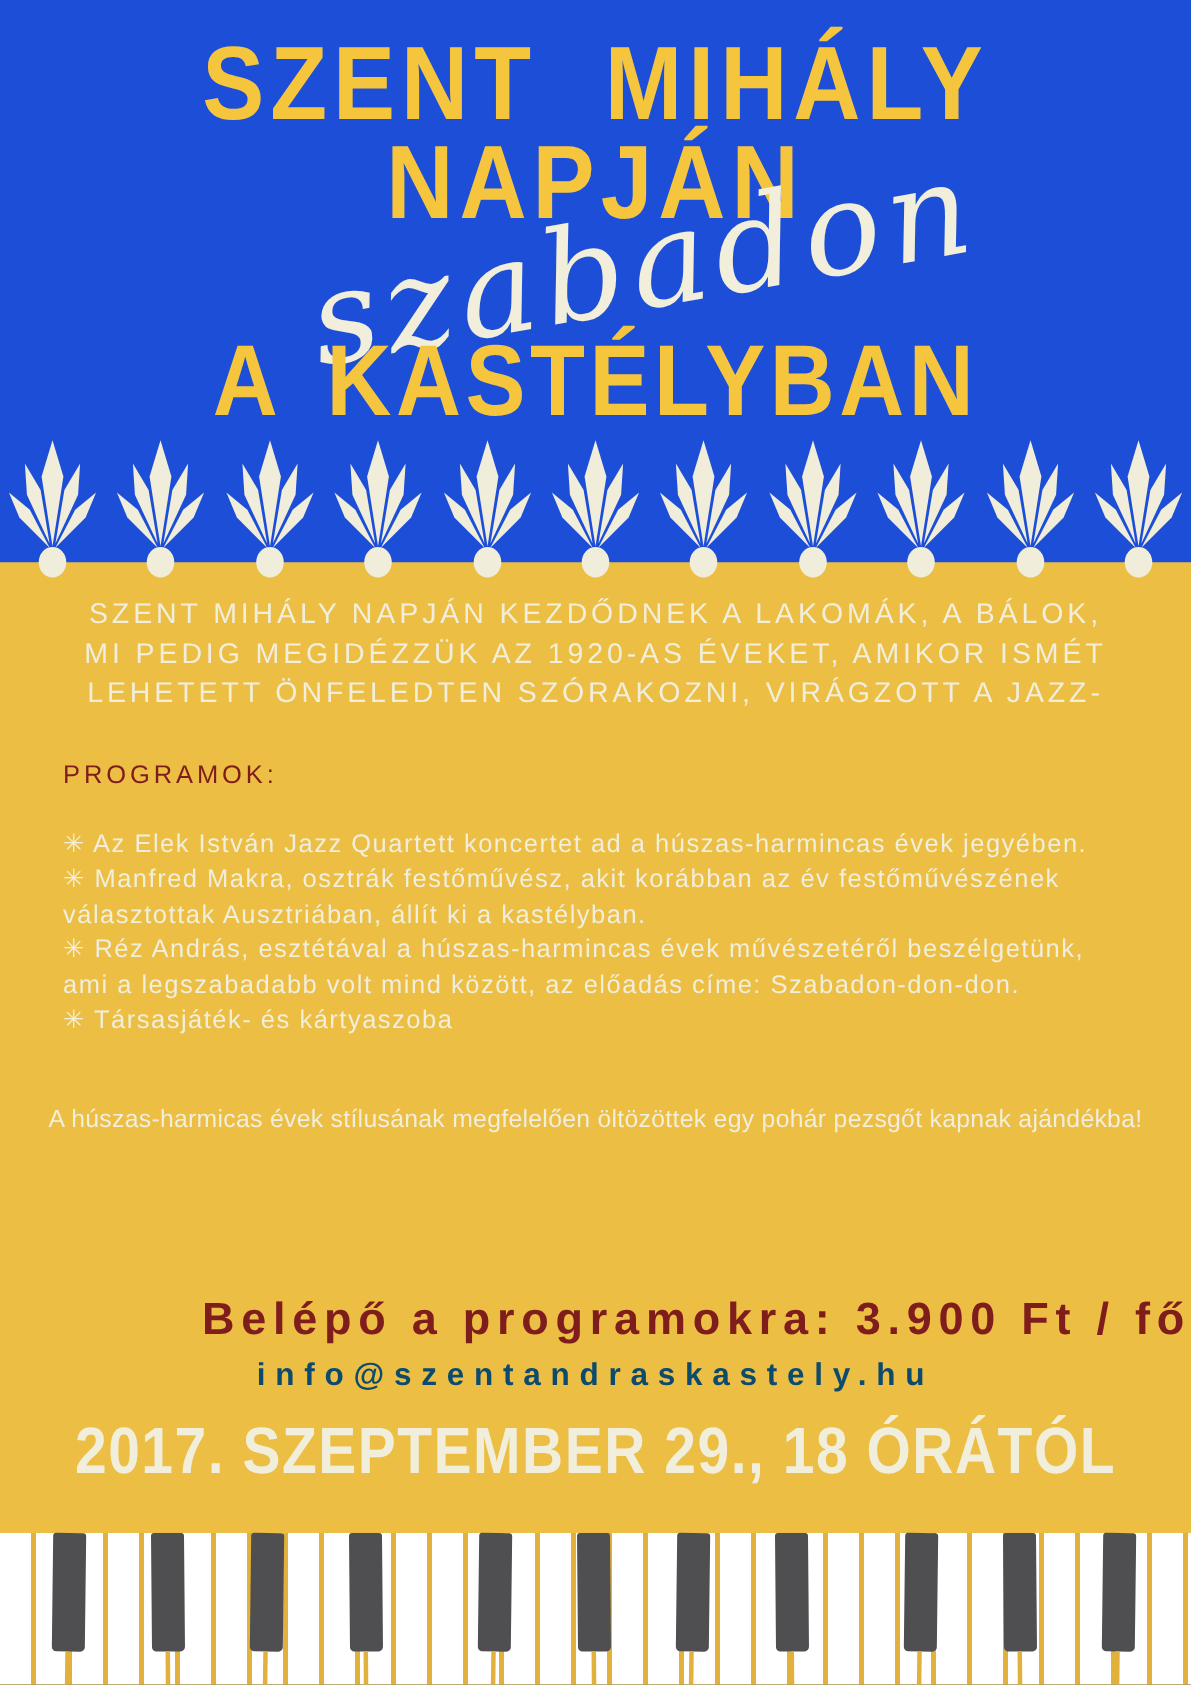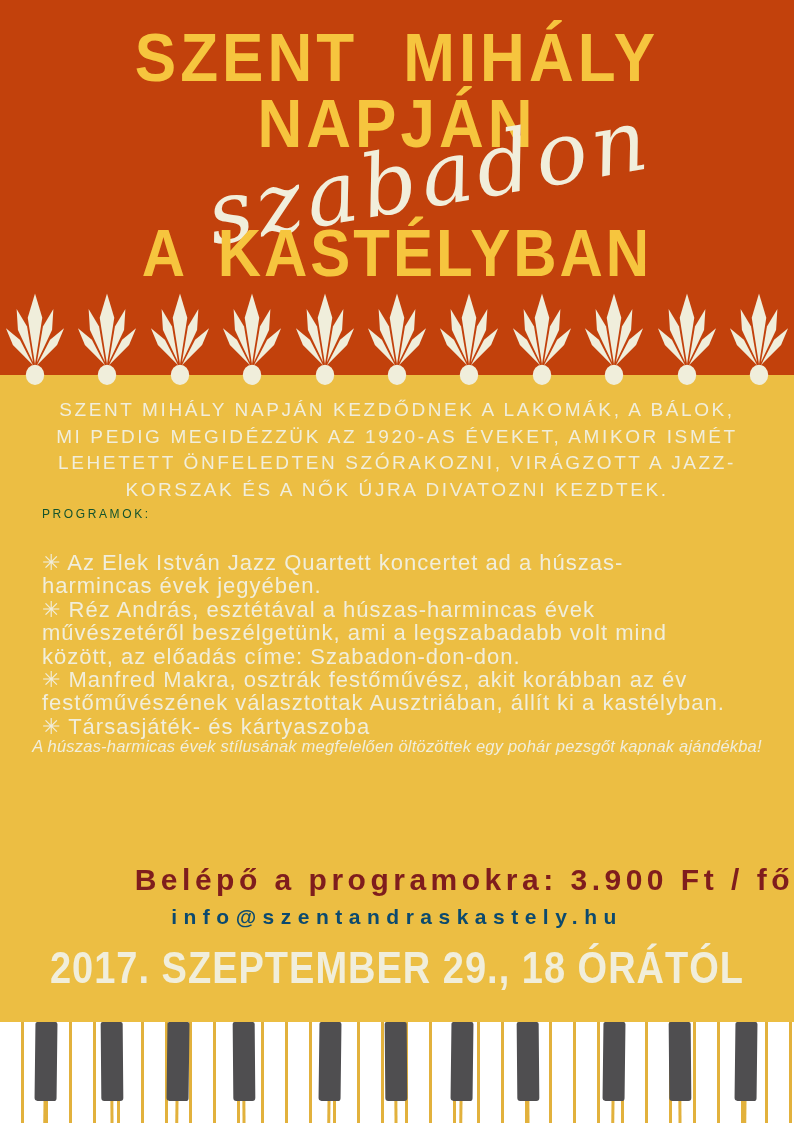--- a/index.html
+++ b/index.html
@@ -2,21 +2,21 @@
 <html><head>
 <meta charset="utf-8">
 <style>
   html,body{margin:0;padding:0;background:#888;}
   .poster{
     position:relative; width:794px; height:1123px; overflow:hidden;
     margin:0 auto; background:#ecbe43;
     font-family:"Liberation Sans", sans-serif;
   }
   
-  .header{position:absolute;top:0;left:0;width:100%;height:375px;background:#c2410c;}
+  .header{position:absolute;top:0;left:0;width:100%;height:375px;background:#1d4ed8;}
   .title-line{
     position:absolute;left:0;width:100%;text-align:center;
     color:#f6c53e;font-weight:bold;line-height:1;
     letter-spacing:4px;word-spacing:24px;
     transform:scaleY(1.12);transform-origin:center;
   }
   .title-1{top:26px;font-size:62px;}
   .title-2{top:92px;font-size:62px;}
   .title-3{top:224px;font-size:60px;word-spacing:12px;letter-spacing:3px;}
   .script-word{
@@ -34,30 +34,30 @@
   .palmette{width:62px;height:96px;flex:0 0 auto;}
   .palmette svg{width:62px;height:96px;display:block;}
   
   .body-bg{position:absolute;top:375px;left:0;width:100%;height:647px;background:#ecbe43;}
   .intro{
     position:absolute;top:397px;left:0;width:100%;text-align:center;
     color:#f1eedb;font-weight:normal;font-size:19px;letter-spacing:2.6px;line-height:26.7px;
   }
   .programs-heading{
     position:absolute;top:507px;left:42px;
-    color:#14532d;font-size:12px;letter-spacing:2.6px;text-align:center;
+    color:#7f1d1d;font-size:17px;letter-spacing:2.6px;text-align:center;
   }
   .program-list{
     position:absolute;top:551px;left:42px;width:690px;
-    color:#f1eedb;font-size:22px;letter-spacing:1px;line-height:23.4px;
+    color:#f1eedb;font-size:17px;letter-spacing:1px;line-height:23.4px;
   }
   .program-item{margin:0;}
   .dress-note{
     position:absolute;top:737px;left:0;width:100%;text-align:center;
-    color:#f1eedb;font-style:italic;font-size:16.5px;letter-spacing:0.2px;
+    color:#f1eedb;font-size:16.5px;letter-spacing:0.2px;
   }
   .gastronomy{
     position:absolute;top:779px;left:42px;width:706px;
     color:#f1eedb;font-size:18px;letter-spacing:1.2px;line-height:27.7px;
   }
   .ticket-line{
     position:absolute;top:863px;left:0;width:100%;text-align:right;
     color:#7f1d1d;font-weight:bold;font-size:30px;letter-spacing:4.5px;
   }
   .email-line{
@@ -241,29 +241,28 @@
       </svg>
     </div>
   </div>
 
   <div class="body-bg"></div>
 
   <div class="intro">
     <div>SZENT MIHÁLY NAPJÁN KEZDŐDNEK A LAKOMÁK, A BÁLOK,</div>
     <div>MI PEDIG MEGIDÉZZÜK AZ 1920-AS ÉVEKET, AMIKOR ISMÉT</div>
     <div>LEHETETT ÖNFELEDTEN SZÓRAKOZNI, VIRÁGZOTT A JAZZ-</div>
-    <div>KORSZAK ÉS A NŐK ÚJRA DIVATOZNI KEZDTEK.</div>
   </div>
 
   <div class="programs-heading">PROGRAMOK:</div>
 
   <div class="program-list">
       <div class="program-item">✳ Az Elek István Jazz Quartett koncertet ad a húszas-harmincas évek jegyében.</div>
+      <div class="program-item">✳ Manfred Makra, osztrák festőművész, akit korábban az év festőművészének választottak Ausztriában, állít ki a kastélyban.</div>
       <div class="program-item">✳ Réz András, esztétával a húszas-harmincas évek művészetéről beszélgetünk, ami a legszabadabb volt mind között, az előadás címe: Szabadon-don-don.</div>
-      <div class="program-item">✳ Manfred Makra, osztrák festőművész, akit korábban az év festőművészének választottak Ausztriában, állít ki a kastélyban.</div>
       <div class="program-item">✳ Társasjáték- és kártyaszoba</div>
     </div>
 
   <div class="dress-note">A húszas-harmicas évek stílusának megfelelően öltözöttek egy pohár pezsgőt kapnak ajándékba!</div>
 
 
   <div class="ticket-line">Belépő a programokra: 3.900 Ft / fő</div>
 
   <div class="email-line">info@szentandraskastely.hu</div>
 

